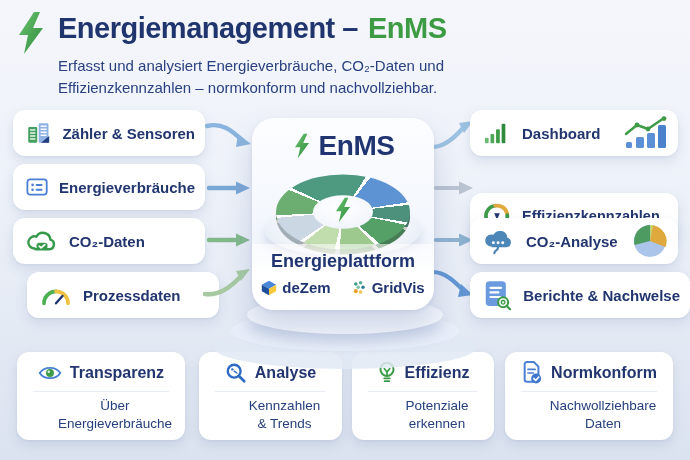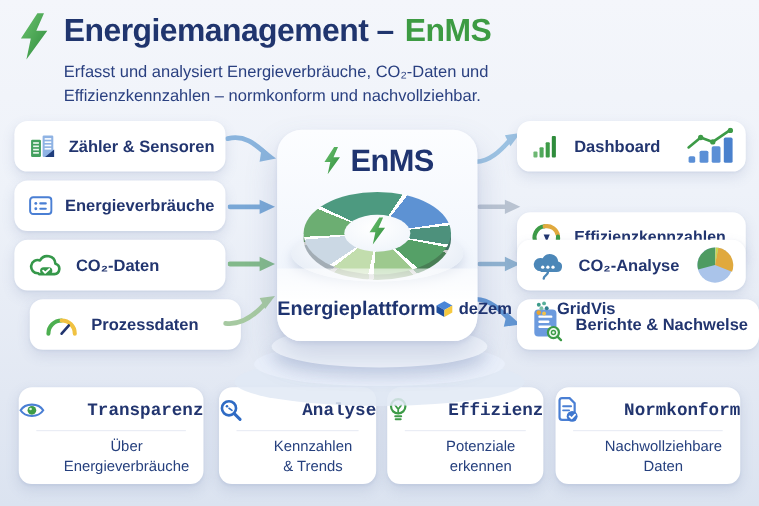--- a/index.html
+++ b/index.html
@@ -69,36 +69,36 @@
   }
   .donut-side{filter:brightness(.8) saturate(.9);transform:translateY(9px);}
   .hole{
     position:absolute;left:50%;top:50%;width:60px;height:60px;margin:-30px 0 0 -30px;border-radius:50%;
     background:radial-gradient(circle at 45% 35%,#ffffff 0%,#f2f6fb 70%,#e3ebf5 100%);
   }
   .donut-bolt{position:absolute;left:50%;top:44px;width:20px;height:28px;margin-left:-10px;margin-top:-14px;z-index:3;}
   .p-band{
     position:absolute;left:0;right:0;bottom:0;height:66px;border-radius:0 0 22px 22px;
     background:linear-gradient(180deg,rgba(255,255,255,.55) 0%,#ffffff 45%);
-    display:flex;align-items:center;
+    display:flex;flex-direction:column;align-items:center;
   }
   .p-band .plabel{margin-top:7px;font-size:18px;font-weight:800;color:#1f3470;}
   .partners{display:flex;align-items:center;gap:20px;margin-top:7px;}
   .partner{display:flex;align-items:center;gap:5px;font-size:15px;font-weight:700;color:#1f3470;}
   
   .feat{
     position:absolute;top:352px;height:88px;background:#ffffff;border-radius:12px;box-sizing:border-box;
     box-shadow:0 5px 12px rgba(92,112,164,.16),0 1px 2px rgba(92,112,164,.08);
     text-align:center;padding-top:9px;
   }
   .f1{left:17px;width:168px;}
   .f2{left:199px;width:143px;}
   .f3{left:352px;width:142px;}
   .f4{left:505px;width:168px;}
-  .feat-head{display:flex;align-items:center;justify-content:space-between;gap:8px;height:24px;font-family:Liberation Mono, monospace;}
+  .feat-head{display:flex;align-items:center;justify-content:center;gap:8px;height:24px;}
   .feat-title{font-size:16px;font-weight:800;color:#22356f;}
   .feat-div{height:1px;background:#e8ecf4;margin:6px 16px 5px;}
   .feat-sub{font-size:13.5px;font-weight:500;color:#26407e;line-height:1.3;white-space:pre-line;padding-left:28px;}
 </style>
 </head>
 <body>
 
 <div class="stage">
 
   <svg class="hdr-bolt" viewBox="0 0 34 44">

